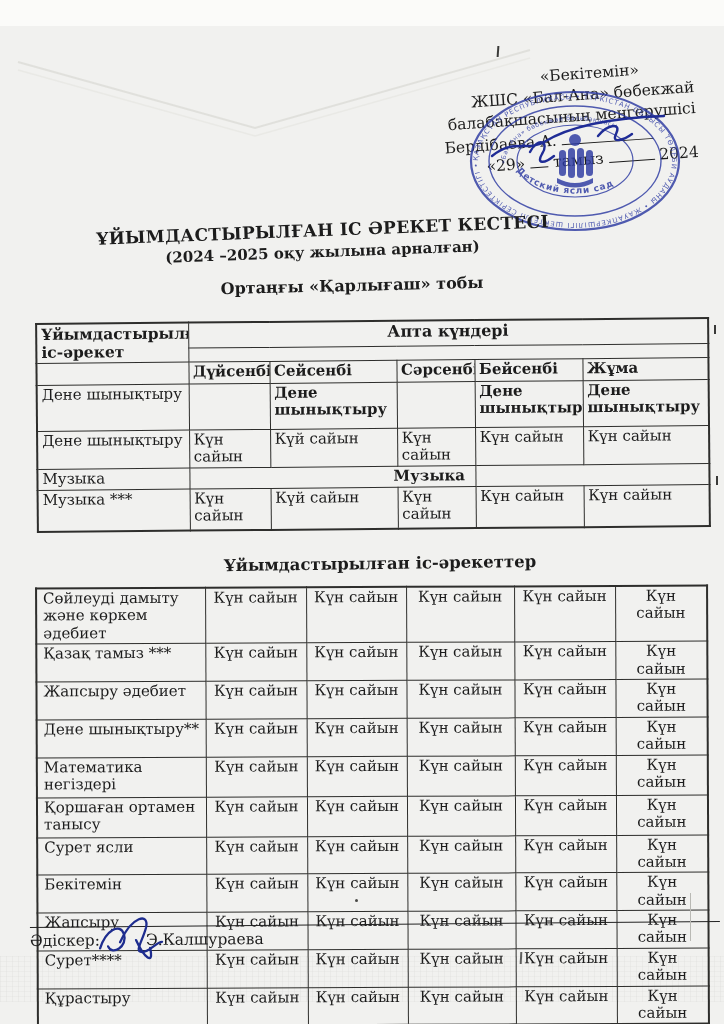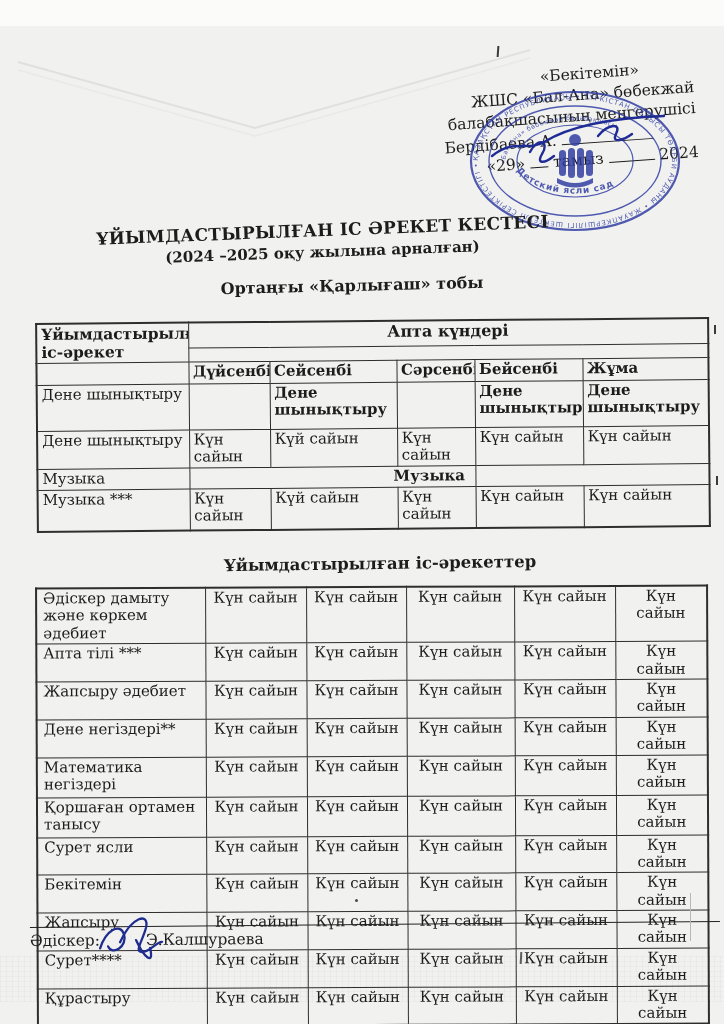--- a/index.html
+++ b/index.html
@@ -209,45 +209,45 @@
     <colgroup>
       <col style="width:169px">
         <col style="width:101px">
         <col style="width:100px">
       <col style="width:108px">
         <col style="width:101px">
         <col style="width:92px">
     </colgroup>
     <tbody>
         <tr style="height: 40px;">
-      <td class="lbl">Әдіскер дамыту және көркем әдебиет</td>
+      <td class="lbl">Сөйлеуді дамыту және көркем әдебиет</td>
       <td class="val">Күн сайын</td>
       <td class="val">Күн сайын</td>
       <td class="val">Күн сайын</td>
       <td class="val">Күн сайын</td>
       <td class="val">Күн сайын</td>
     </tr>
         <tr style="height: 22px;">
-      <td class="lbl">Апта тілі ***</td>
+      <td class="lbl">Қазақ тамыз ***</td>
       <td class="val">Күн сайын</td>
       <td class="val">Күн сайын</td>
       <td class="val">Күн сайын</td>
       <td class="val">Күн сайын</td>
       <td class="val">Күн сайын</td>
     </tr>
         <tr style="height: 36px;">
       <td class="lbl">Жапсыру әдебиет</td>
       <td class="val">Күн сайын</td>
       <td class="val">Күн сайын</td>
       <td class="val">Күн сайын</td>
       <td class="val">Күн сайын</td>
       <td class="val">Күн сайын</td>
     </tr>
         <tr style="height: 24px;">
-      <td class="lbl">Дене негіздері**</td>
+      <td class="lbl">Дене шынықтыру**</td>
       <td class="val">Күн сайын</td>
       <td class="val">Күн сайын</td>
       <td class="val">Күн сайын</td>
       <td class="val">Күн сайын</td>
       <td class="val">Күн сайын</td>
     </tr>
         <tr style="height: 40px;">
       <td class="lbl">Математика негіздері</td>
       <td class="val">Күн сайын</td>
       <td class="val">Күн сайын</td>

